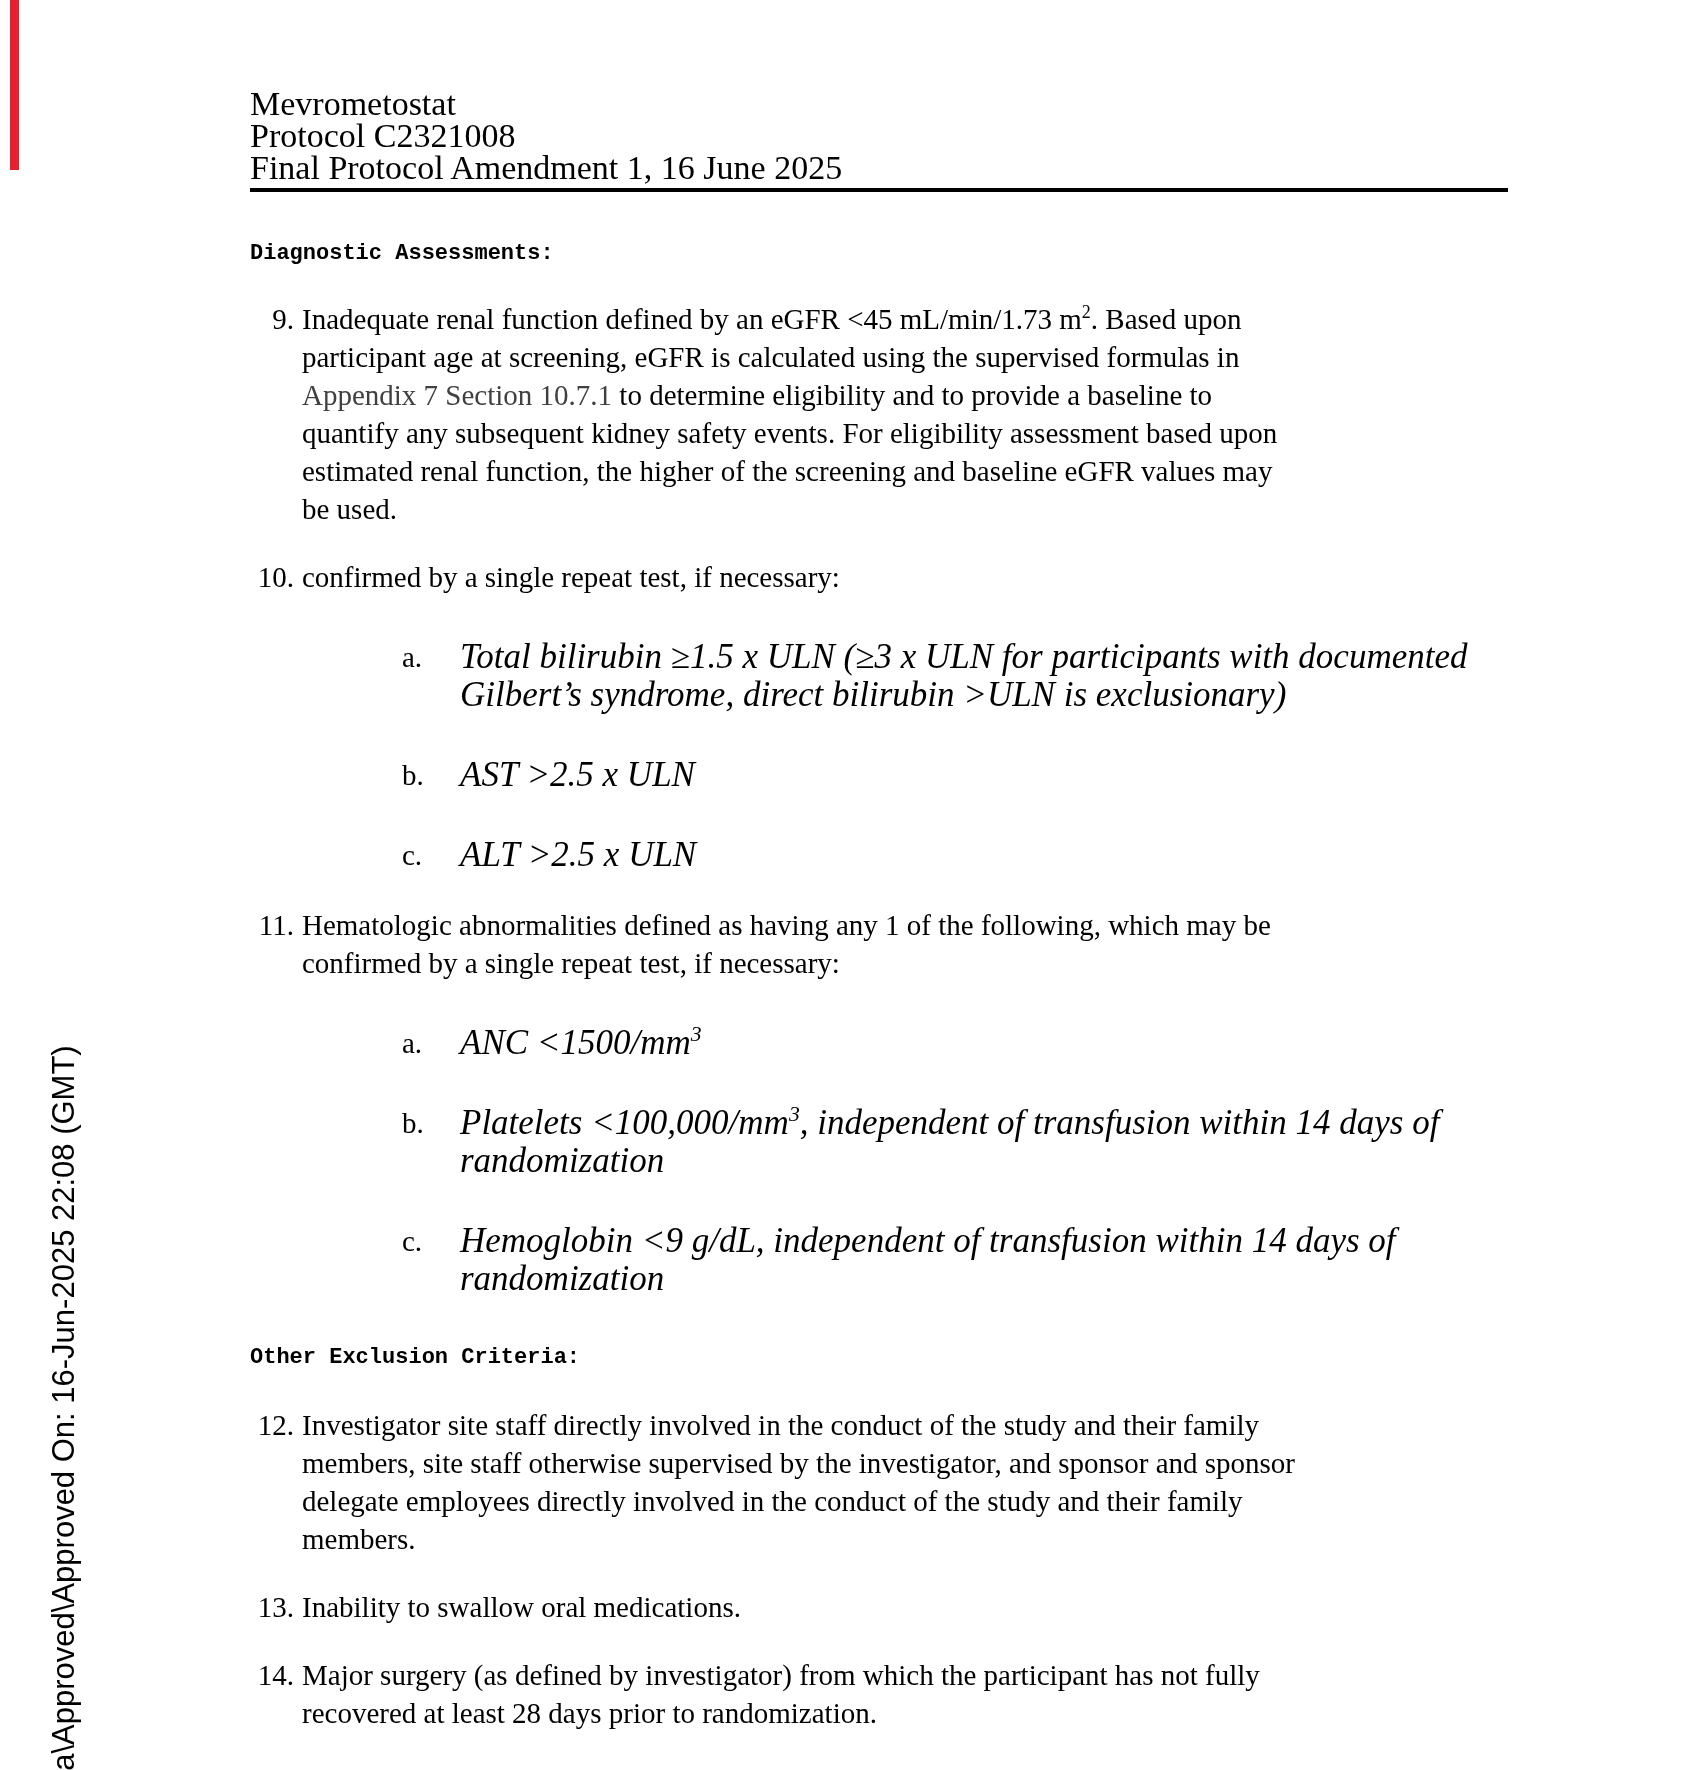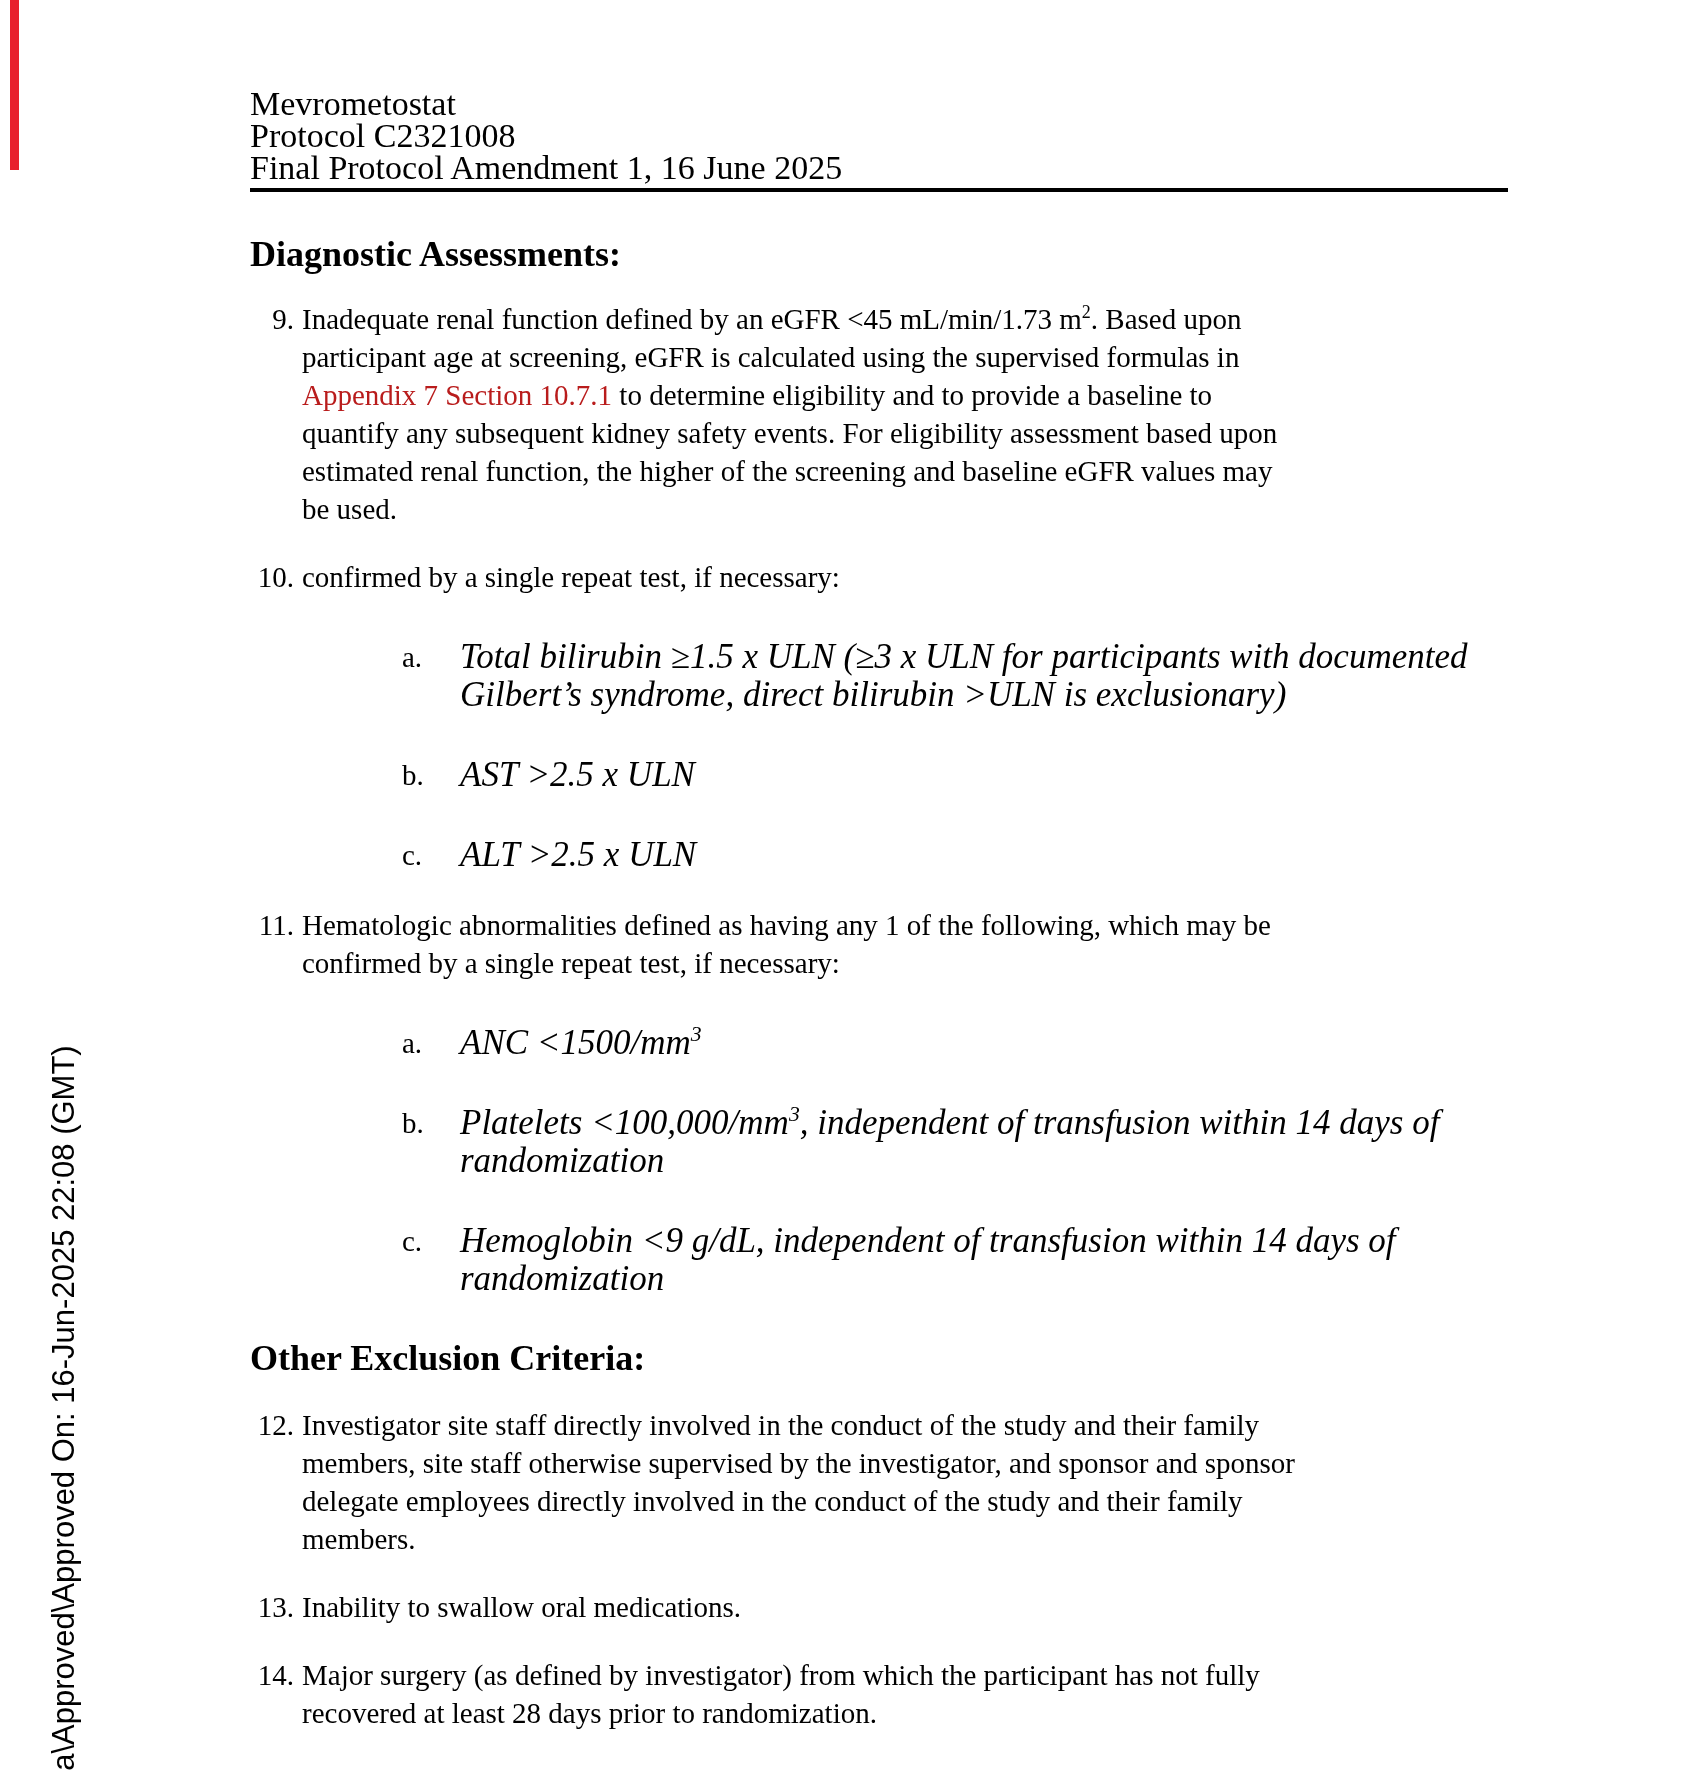--- a/index.html
+++ b/index.html
@@ -37,24 +37,25 @@
     top: 88px;
     width: 1258px;
   }
   .doc-header {
     font-size: 34px;
     line-height: 32px;
     border-bottom: 4px solid #000000;
     padding-bottom: 4px;
   }
   .section-heading {
-    font-size: 36px;
+    font-size: 22px;
     line-height: 40px;
     font-weight: bold;
     margin-top: 42px;
+    font-family: Liberation Mono, monospace;
   }
   .section-heading.second { margin-top: 40px; }
   .item { display: flex; margin-top: 28px; }
   .item.first { margin-top: 26px; }
   .item .num {
     flex: none;
     width: 44px;
     text-align: right;
     margin-right: 8px;
     font-size: 29px;
@@ -68,21 +69,21 @@
     font-size: 29px;
     line-height: 38px;
   }
   .sub .sbody { flex: 1; font-size: 35px; line-height: 38px; font-style: italic; }
   .ln { white-space: nowrap; }
   sup {
     font-size: 0.62em;
     line-height: 0;
     vertical-align: super;
   }
-  .applink { color: #b91c1c; text-decoration: none; cursor: pointer; }
+  .applink { color: #404040; text-decoration: none; cursor: pointer; }
 </style>
 </head>
 <body>
 
 <div class="page">
 
   <div class="stamp-bar" style="background: rgb(232, 32, 45);"></div>
 
   <div class="stamp-text">oa\Approved\Approved On: 16-Jun-2025 22:08 (GMT)</div>
 

